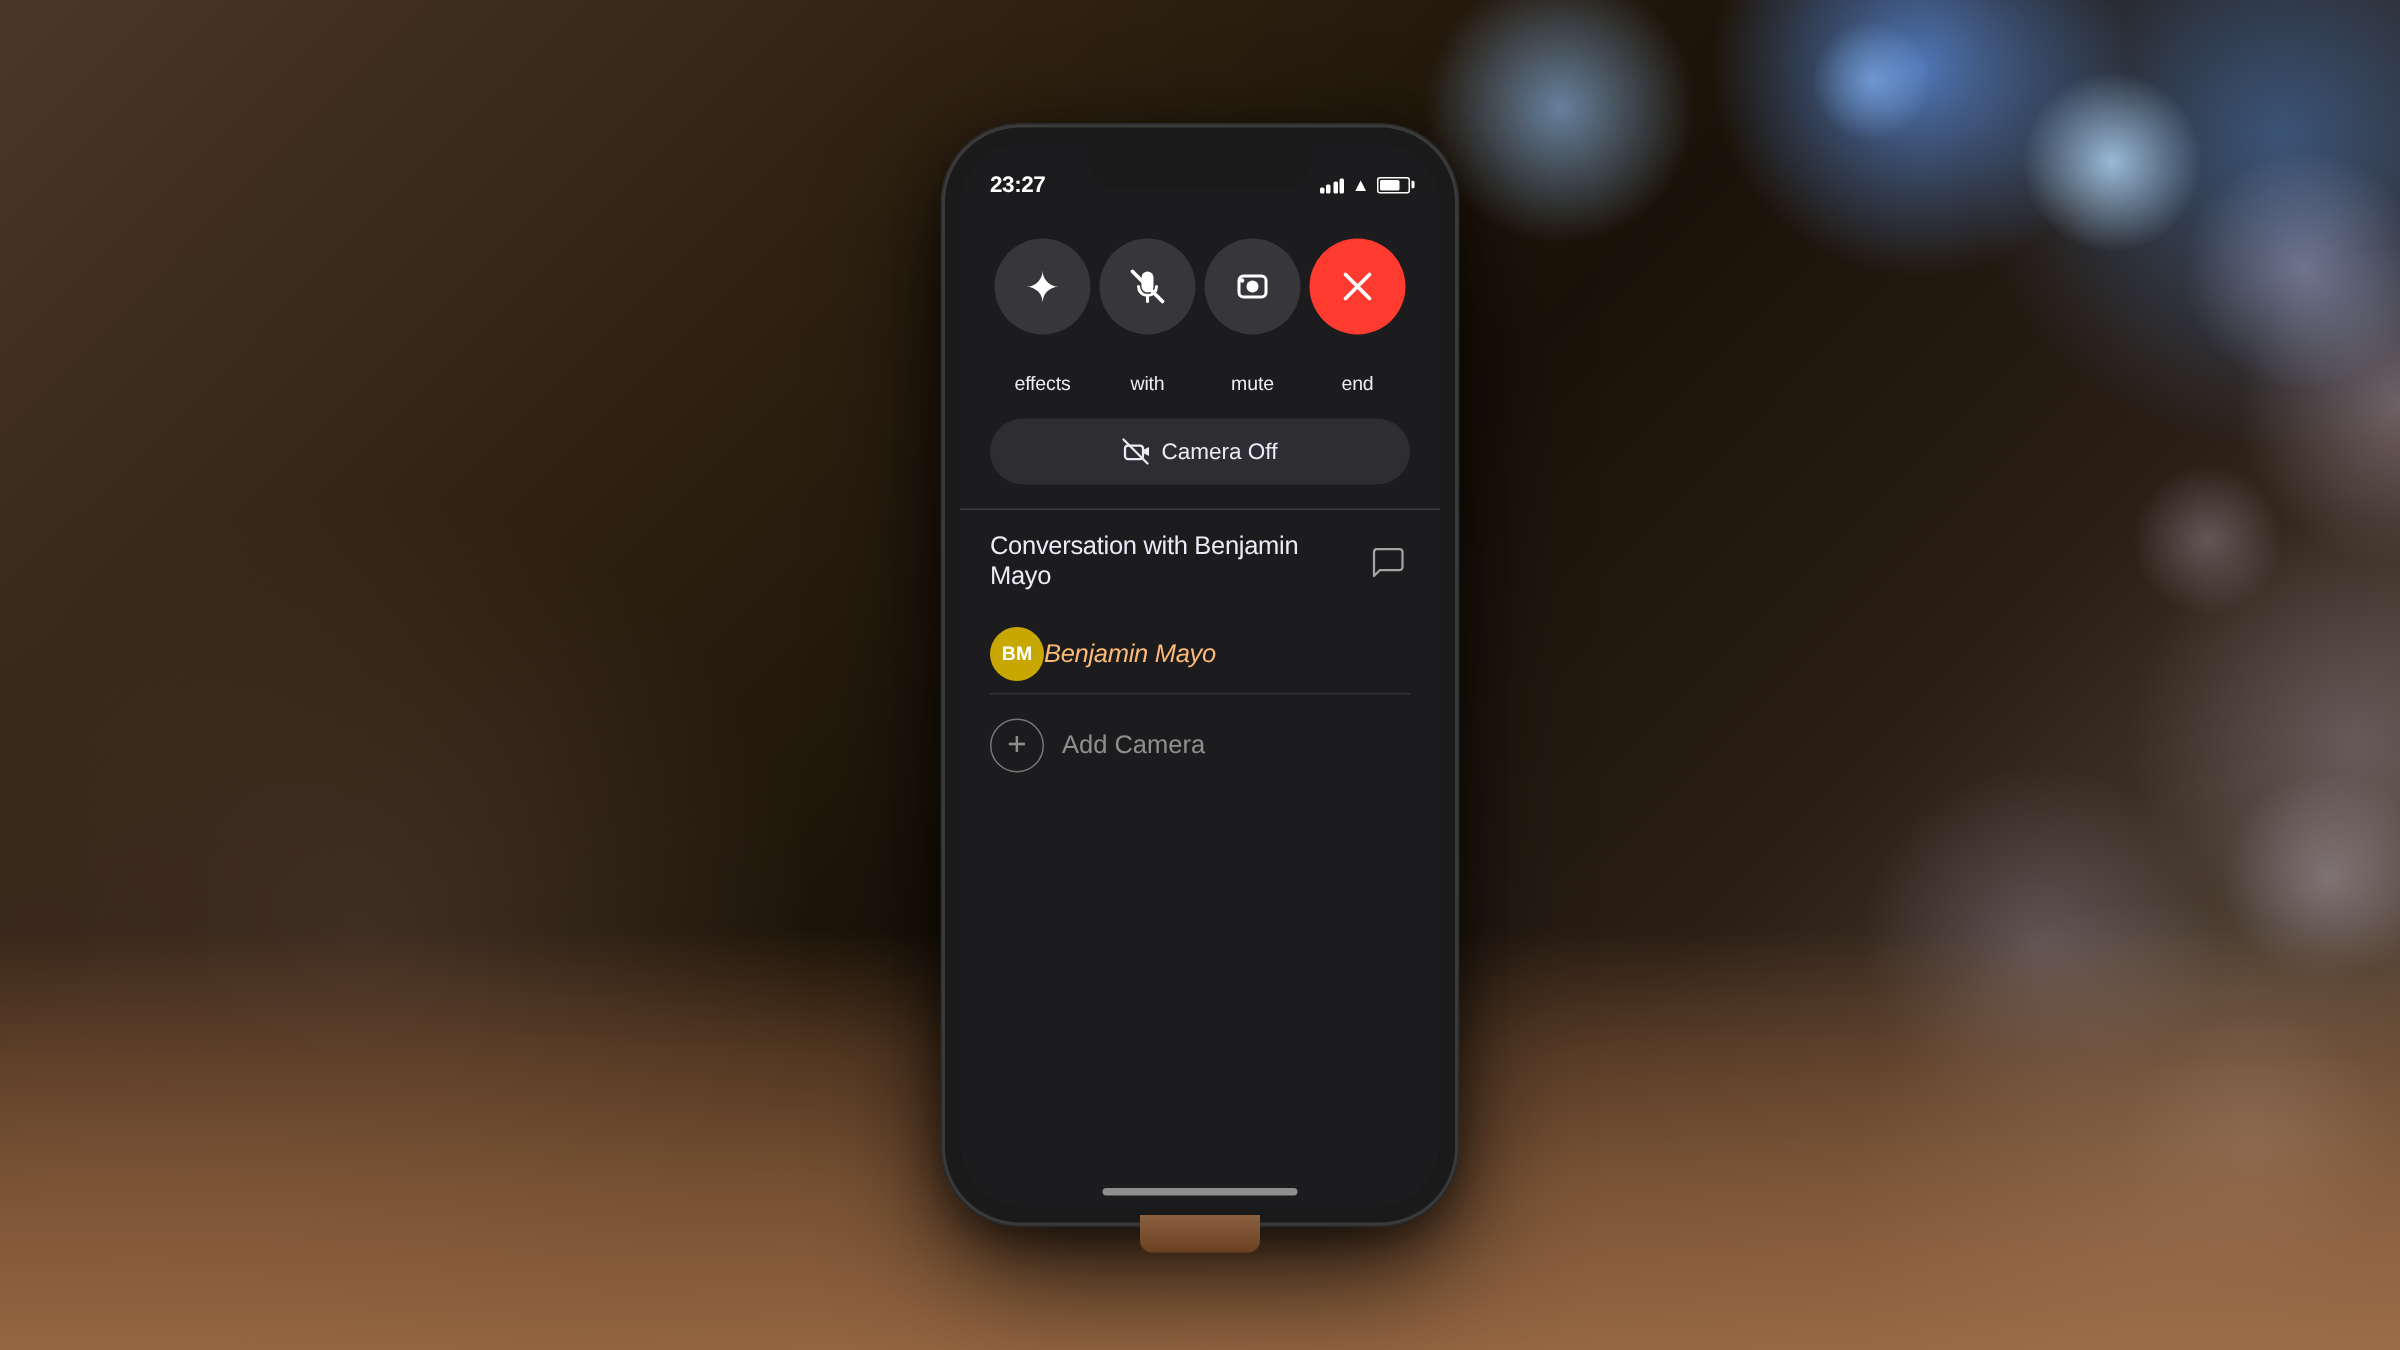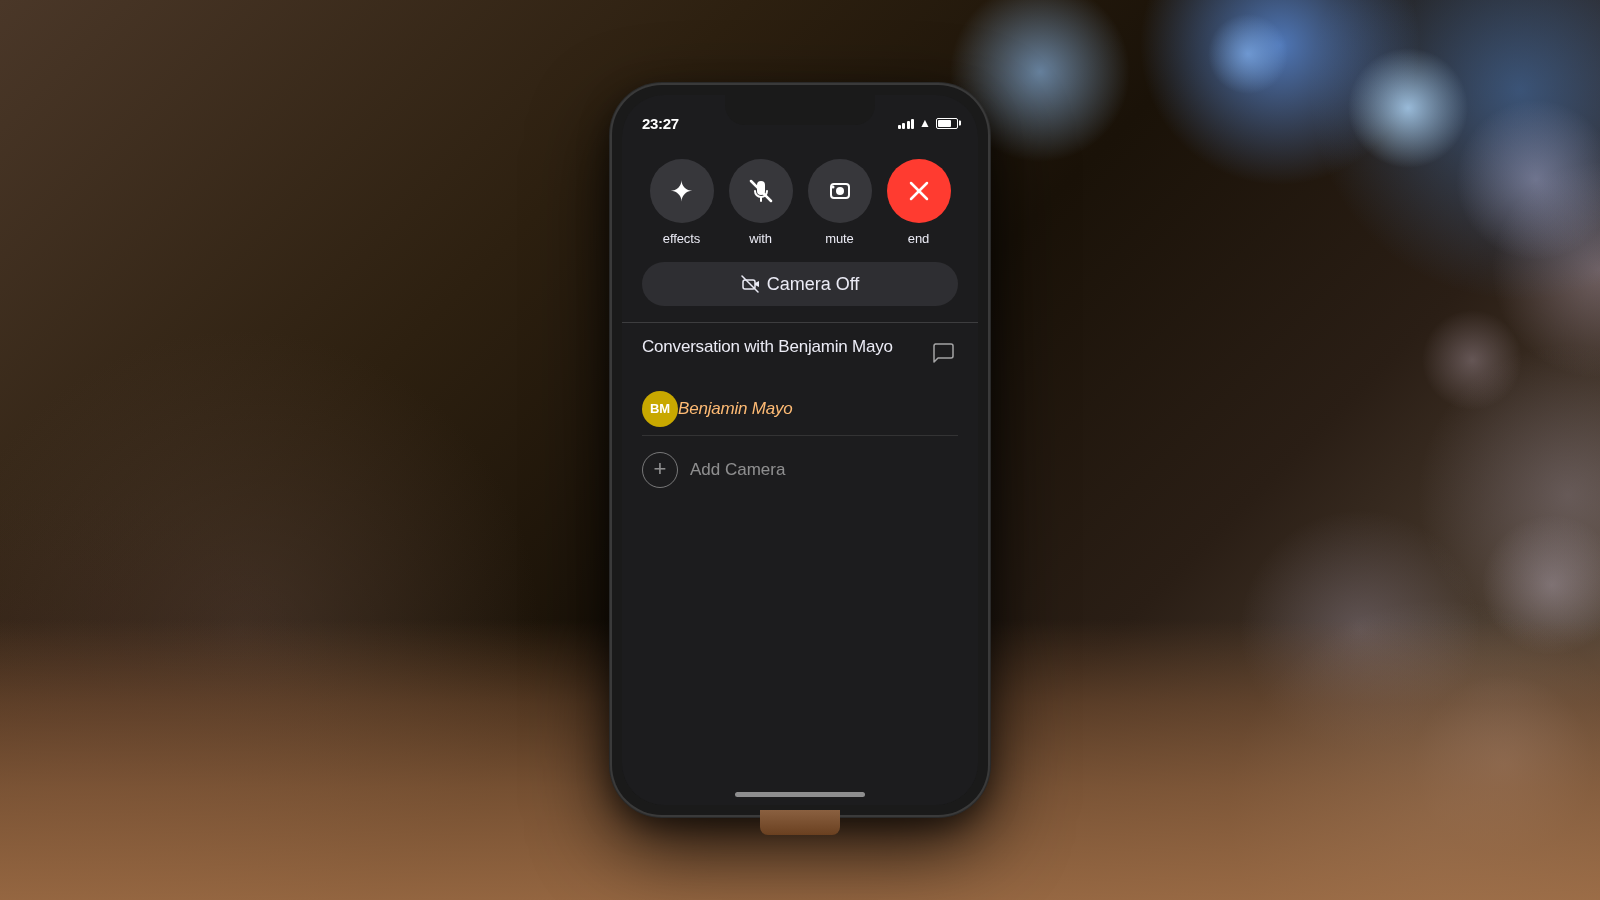--- a/index.html
+++ b/index.html
@@ -58,21 +58,21 @@
     
     .phone-wrapper {
       position: absolute;
       left: 50%;
       top: 50%;
       transform: translate(-50%, -50%);
       z-index: 10;
     }
 
     .phone {
-      width: 376px;
+      width: 340px;
       height: 730px;
       background: #1a1a1a;
       border-radius: 50px;
       position: relative;
       box-shadow:
         0 0 0 2px #3a3a3a,
         0 0 0 3px #2a2a2a,
         0 30px 80px rgba(0,0,0,0.8),
         0 10px 30px rgba(0,0,0,0.5);
       overflow: hidden;
@@ -236,20 +236,21 @@
 
     .control-btn-circle.end-btn {
       background: #ff3b30;
     }
 
     .control-btn-label {
       font-size: 13px;
       color: #ebebf5;
       font-weight: 400;
       letter-spacing: -0.1px;
+      margin-top: 17px;
     }
 
     
     .toggle-buttons {
       display: flex;
       gap: 12px;
     }
 
     .toggle-btn {
       flex: 1;
@@ -258,40 +259,40 @@
       border-radius: 22px;
       display: flex;
       align-items: center;
       justify-content: center;
       gap: 8px;
       cursor: pointer;
       border: none;
     }
 
     .toggle-btn-label {
-      font-size: 18px;
+      font-size: 15px;
       color: #ebebf5;
       font-weight: 400;
     }
 
     
     .divider {
       height: 0.5px;
       background: rgba(255,255,255,0.15);
       margin: 0 0;
     }
 
     
     .conversation-section {
       padding: 14px 20px;
     }
 
     .conversation-header {
       display: flex;
-      align-items: flex-start;
+      align-items: center;
       justify-content: space-between;
       margin-bottom: 16px;
     }
 
     .conversation-title {
       font-size: 17px;
       color: #ebebf5;
       font-weight: 400;
       letter-spacing: -0.2px;
     }

